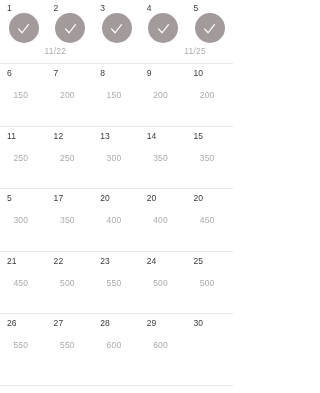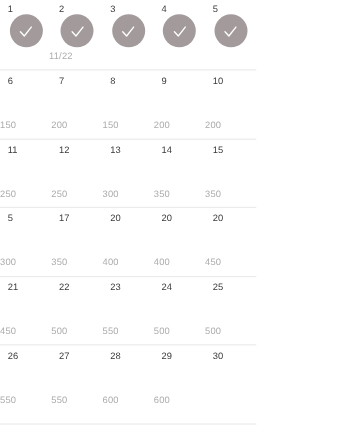--- a/index.html
+++ b/index.html
@@ -98,25 +98,26 @@
     font-size: 8.5px;
     line-height: 11px;
     color: #b0acad;
     letter-spacing: 0.2px;
     margin-left: 32px;
   }
 
   
   .day-value {
     position: absolute;
-    top: 44px;
+    top: 26px;
     left: 0;
     width: 46.6px;
     padding-right: 5px;
     box-sizing: border-box;
+    text-align: center;
     font-size: 8.5px;
     line-height: 11px;
     color: #aeaaab;
     letter-spacing: 0.2px;
   }
 
   .bottom-rule {
     position: absolute;
     left: 0;
     bottom: 7px;
@@ -164,20 +165,21 @@
     </div>
     <div class="day-cell">
       <div class="day-num">4</div>
       <div class="day-marker">
         <span class="check-icon">
           <svg viewBox="0 0 24 24" fill="none" xmlns="http://www.w3.org/2000/svg">
             <path d="M5 12.5 L10 18 L19 6.5" stroke="#ffffff" stroke-width="1.7" stroke-linecap="round" stroke-linejoin="round"></path>
           </svg>
         </span>
       </div>
+      <div class="day-date">11/25</div>
     </div>
     <div class="day-cell">
       <div class="day-num">5</div>
       <div class="day-marker">
         <span class="check-icon">
           <svg viewBox="0 0 24 24" fill="none" xmlns="http://www.w3.org/2000/svg">
             <path d="M5 12.5 L10 18 L19 6.5" stroke="#ffffff" stroke-width="1.7" stroke-linecap="round" stroke-linejoin="round"></path>
           </svg>
         </span>
       </div>

